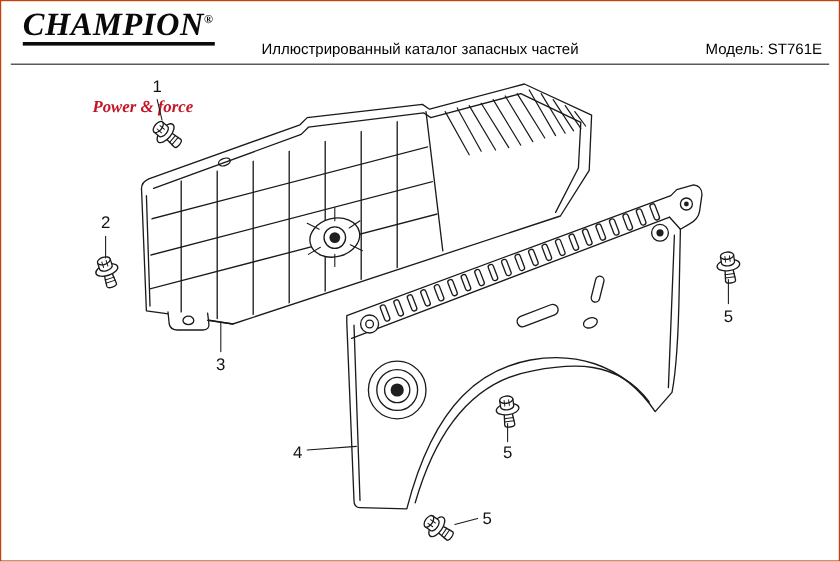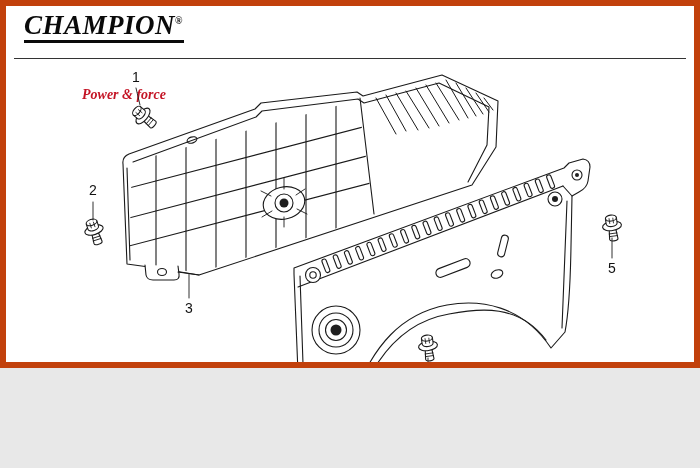--- a/index.html
+++ b/index.html
@@ -1,20 +1,20 @@
 <!DOCTYPE html>
 <html><head>
 <meta charset="utf-8">
 <style>
   html,body{margin:0;padding:0;background:#e8e8e8;}
   .page{
     position:relative;
-    width:700px;height:368px;
+    width:700px;height:468px;
     background:#fff;
-    border:6px solid #c2410c;
+    border:1px solid #c2410c;
     box-sizing:border-box;
     overflow:hidden;
     font-family:"Liberation Sans", sans-serif;
     color:#111;
   }
   .header{
     position:absolute;left:8px;right:8px;top:0;height:52px;
     border-bottom:1.5px solid #333;
   }
   .logo{position:absolute;left:10px;top:6px;width:160px;}
@@ -52,20 +52,22 @@
 <body>
 
 <div class="page">
 
   <div class="header">
     <div class="logo">
       <div class="logo-brand"><span>CHAMPION</span><sup>®</sup></div>
       <div class="logo-rule"></div>
       <div class="logo-tagline">Power &amp; force</div>
     </div>
+    <div class="subtitle">Иллюстрированный каталог запасных частей</div>
+    <div class="model">Модель: ST761E</div>
   </div>
 
   <div class="drawing">
     <svg width="700" height="468" viewBox="0 0 700 468" xmlns="http://www.w3.org/2000/svg" xmlns:xlink="http://www.w3.org/1999/xlink" stroke="#1a1a1a" fill="none" stroke-width="1.1" stroke-linecap="round" stroke-linejoin="round">
 
       <defs>
         <clipPath id="gridClip">
           <polygon points="126,156 352,94 368,210 193,267 123,256"></polygon>
         </clipPath>
         <g id="bolt">

